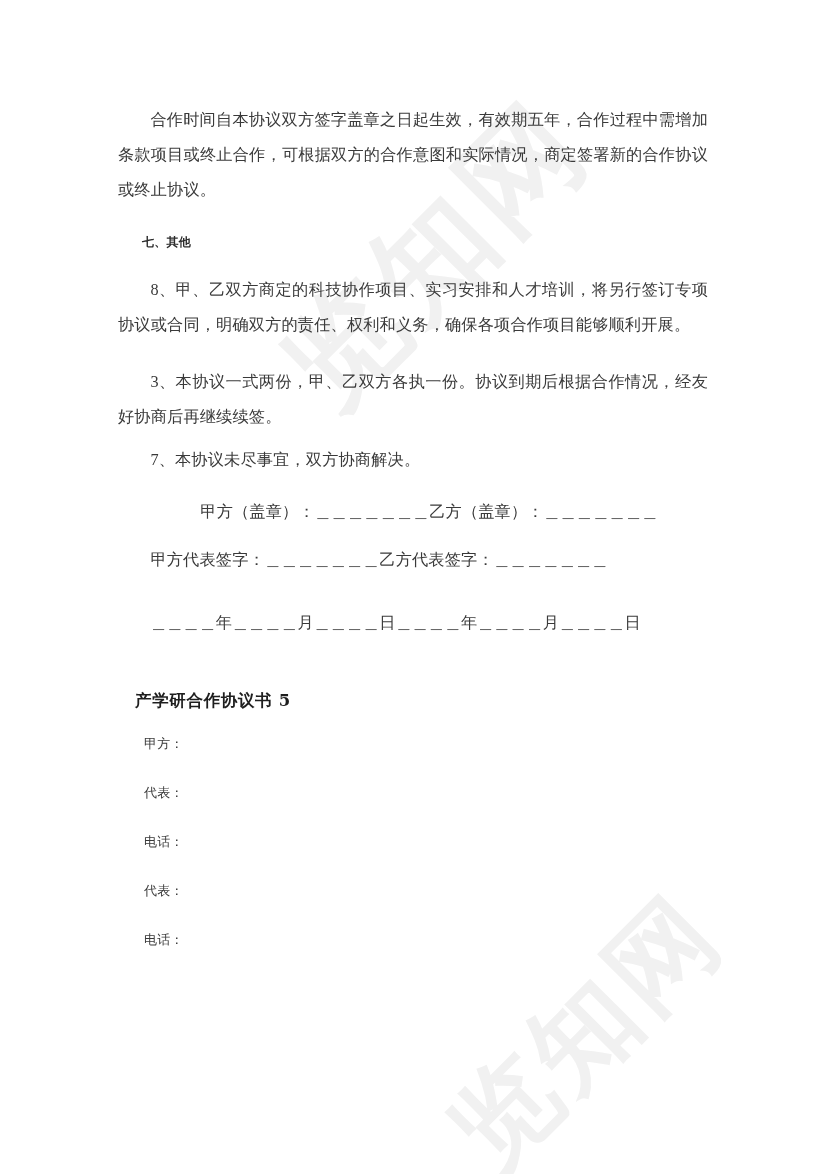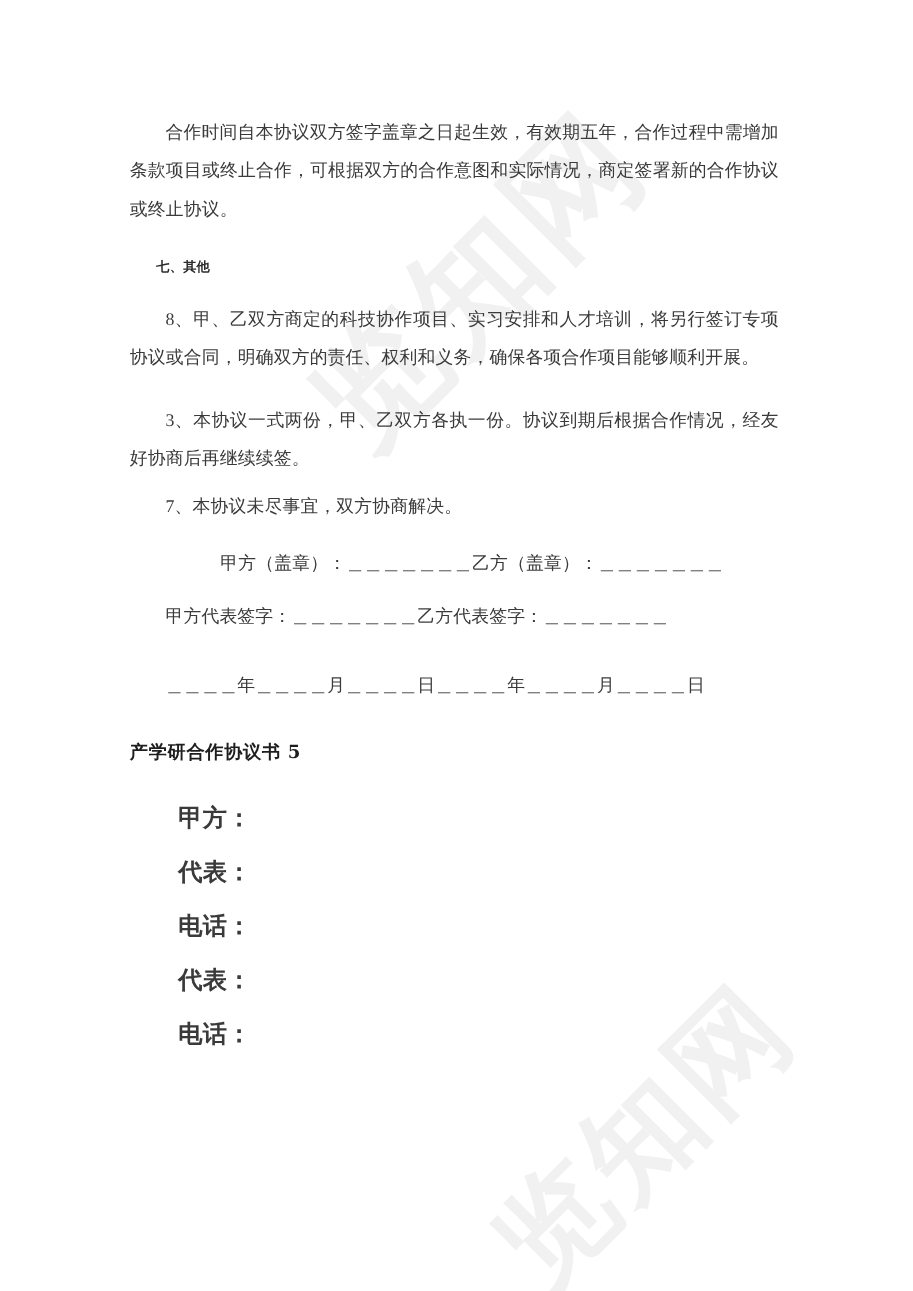--- a/index.html
+++ b/index.html
@@ -83,21 +83,21 @@
     margin: 0;
     color: #2b2b2b;
     font-size: 12px;
     line-height: 35px;
     font-weight: 700;
     text-indent: 2em;
     letter-spacing: 0.02em;
   }
 
   h2.doc-title {
-    margin: 0;
+    margin: 17px;
     color: #1e1e1e;
     font-size: 16.5px;
     line-height: 32px;
     font-weight: 700;
     text-indent: 0;
     letter-spacing: 0.04em;
     font-family: "DejaVu Serif", "Liberation Serif", serif;
   }
 
   p.sign-line {
@@ -106,25 +106,24 @@
     font-size: 16.2px;
     line-height: 35px;
     text-indent: 2em;
     white-space: nowrap;
     letter-spacing: 0.01em;
   }
 
   p.field-line {
     margin: 0;
     color: #3a3a3a;
-    font-size: 22px;
+    font-size: 13px;
     line-height: 35px;
     text-indent: 2em;
     letter-spacing: 0.01em;
-    font-weight: bold;
   }
 
   
   .blk-p1      { position: absolute; left: 0; top: 103px;  width: 590px; }
   .blk-h-other { position: absolute; left: 0; top: 225px;  width: 590px; }
   .blk-i1      { position: absolute; left: 0; top: 273px;  width: 590px; }
   .blk-i2      { position: absolute; left: 0; top: 365px;  width: 590px; }
   .blk-i3      { position: absolute; left: 0; top: 443px;  width: 590px; }
   .blk-sign1   { position: absolute; left: 0; top: 495px;  width: 590px; text-align: center; }
   .blk-sign2   { position: absolute; left: 0; top: 543px;  width: 590px; }

